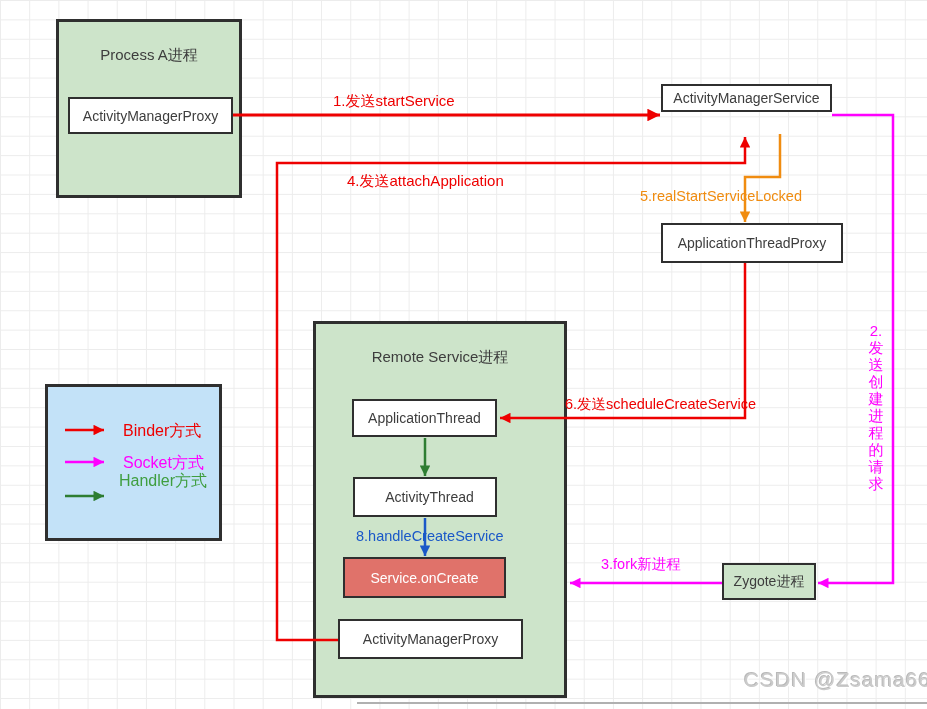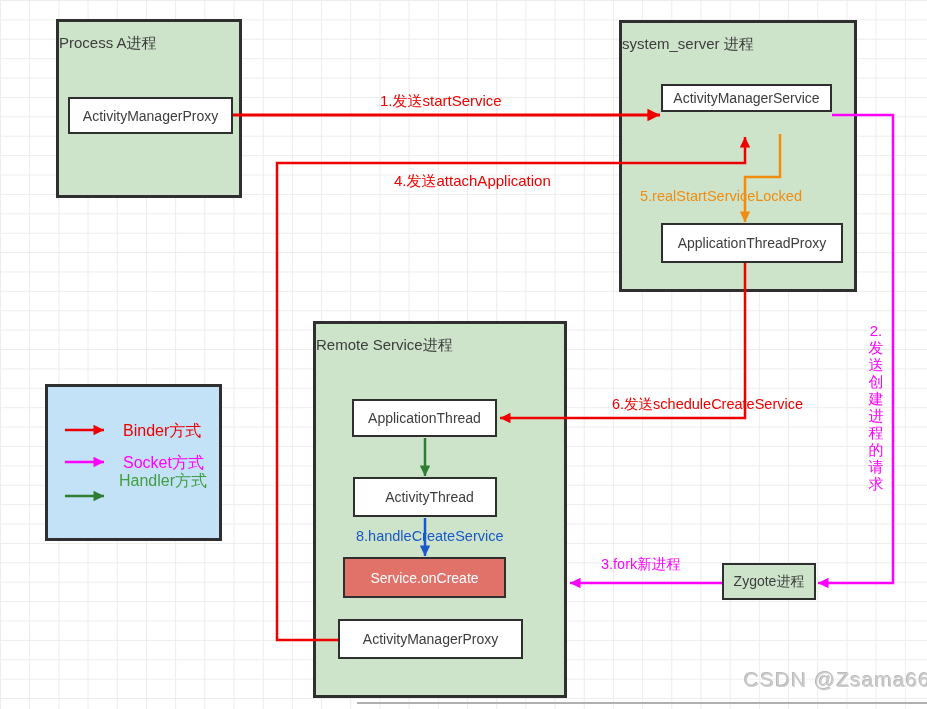--- a/index.html
+++ b/index.html
@@ -6,26 +6,26 @@
   body{font-family:"Liberation Sans","DejaVu Sans",sans-serif;}
   #canvas{
     position:relative;width:927px;height:709px;overflow:hidden;
     background-color:#ffffff;
     background-image:
       linear-gradient(to right,#ececec 1px,transparent 1px),
       linear-gradient(to bottom,#ececec 1px,transparent 1px);
     background-size:29.2px 19.4px;
   }
   .pbox{position:absolute;background:#cde4ca;border:3px solid #2f2f2f;z-index:1;box-sizing:border-box;}
-  .pbox .ptitle{display:block;color:#3d3d3d;font-size:15px;margin-top:12px;}
+  .pbox .ptitle{display:block;text-align:center;color:#3d3d3d;font-size:15px;margin-top:24px;}
   .node{position:absolute;background:#ffffff;border:2px solid #2f2f2f;z-index:2;box-sizing:border-box;
         display:flex;align-items:center;justify-content:center;color:#3d3d3d;font-size:14px;white-space:nowrap;}
   .node.red{background:#e0726a;color:#ffffff;}
   .lbl{position:absolute;z-index:2;font-size:14.5px;white-space:nowrap;}
-  .lbl.red{color:#ee0000;margin-left:47px;}
+  .lbl.red{color:#ee0000;}
   .lbl.orange{color:#f08c10;}
   .lbl.green{color:#3f9e3f;}
   .lbl.blue{color:#1a58c8;}
   .lbl.magenta{color:#ff00ff;}
   .v-label{position:absolute;z-index:2;color:#ff00ff;font-size:15px;line-height:17px;
            width:20px;text-align:center;white-space:pre-line;}
   #legend{position:absolute;left:45px;top:384px;width:177px;height:157px;background:#c3e2f8;
           border:3px solid #2f2f2f;z-index:1;box-sizing:border-box;}
   .legend-lbl{position:absolute;z-index:2;font-size:16px;white-space:nowrap;}
   #arrows{position:absolute;left:0;top:0;z-index:3;pointer-events:none;}
@@ -36,23 +36,20 @@
 </head>
 <body>
 
 <div id="canvas">
 
   <div class="pbox" style="left:56px;top:19px;width:186px;height:179px;">
     <span class="ptitle">Process A进程</span>
   </div>
   <div class="node" style="left:68px;top:97px;width:165px;height:37px;">ActivityManagerProxy</div>
 
-  <div class="pbox" style="left:619px;top:20px;width:238px;height:272px;">
-    <span class="ptitle">system_server 进程</span>
-  </div>
   <div class="node" style="left:661px;top:84px;width:171px;height:28px;">ActivityManagerService</div>
   <div class="node" style="left:661px;top:223px;width:182px;height:40px;">ApplicationThreadProxy</div>
 
   <div class="pbox" style="left:313px;top:321px;width:254px;height:377px;">
     <span class="ptitle">Remote Service进程</span>
   </div>
   <div class="node" style="left:352px;top:399px;width:145px;height:38px;">ApplicationThread</div>
   <div class="node" style="left:353px;top:477px;width:144px;height:40px;padding-left:9px;">ActivityThread</div>
   <div class="node red" style="left:343px;top:557px;width:163px;height:41px;">Service.onCreate</div>
   <div class="node" style="left:338px;top:619px;width:185px;height:40px;">ActivityManagerProxy</div>

